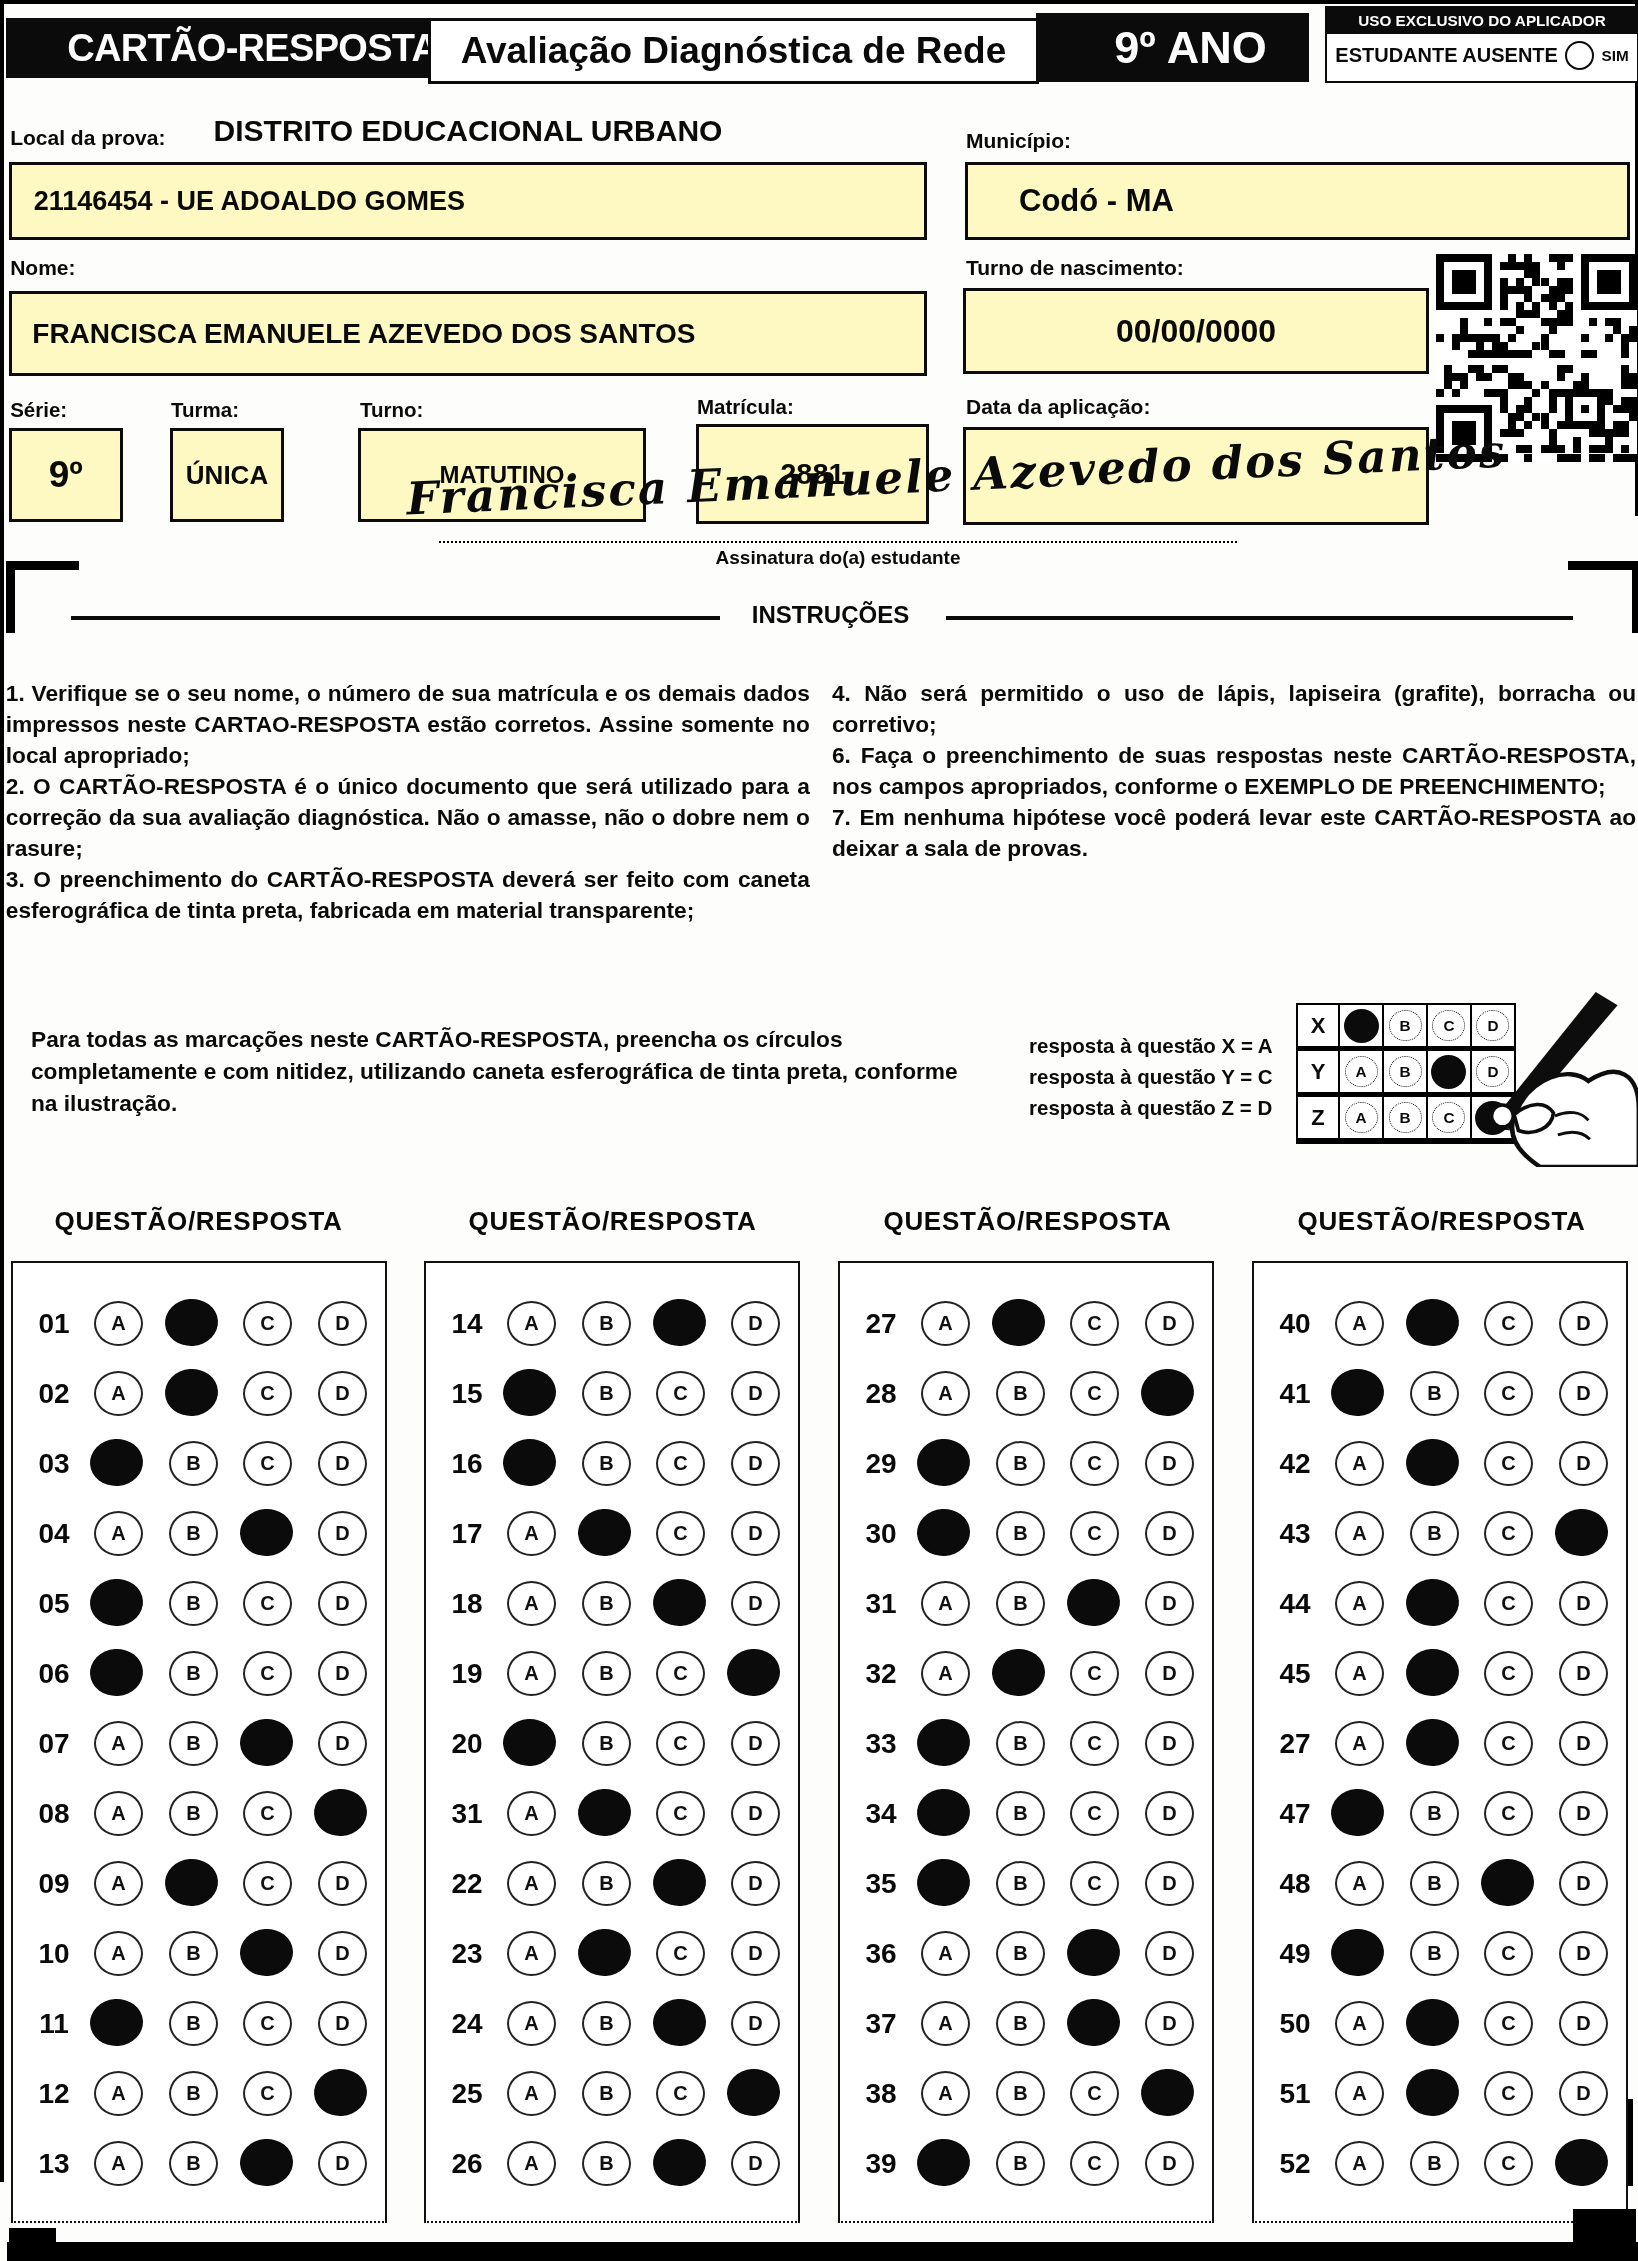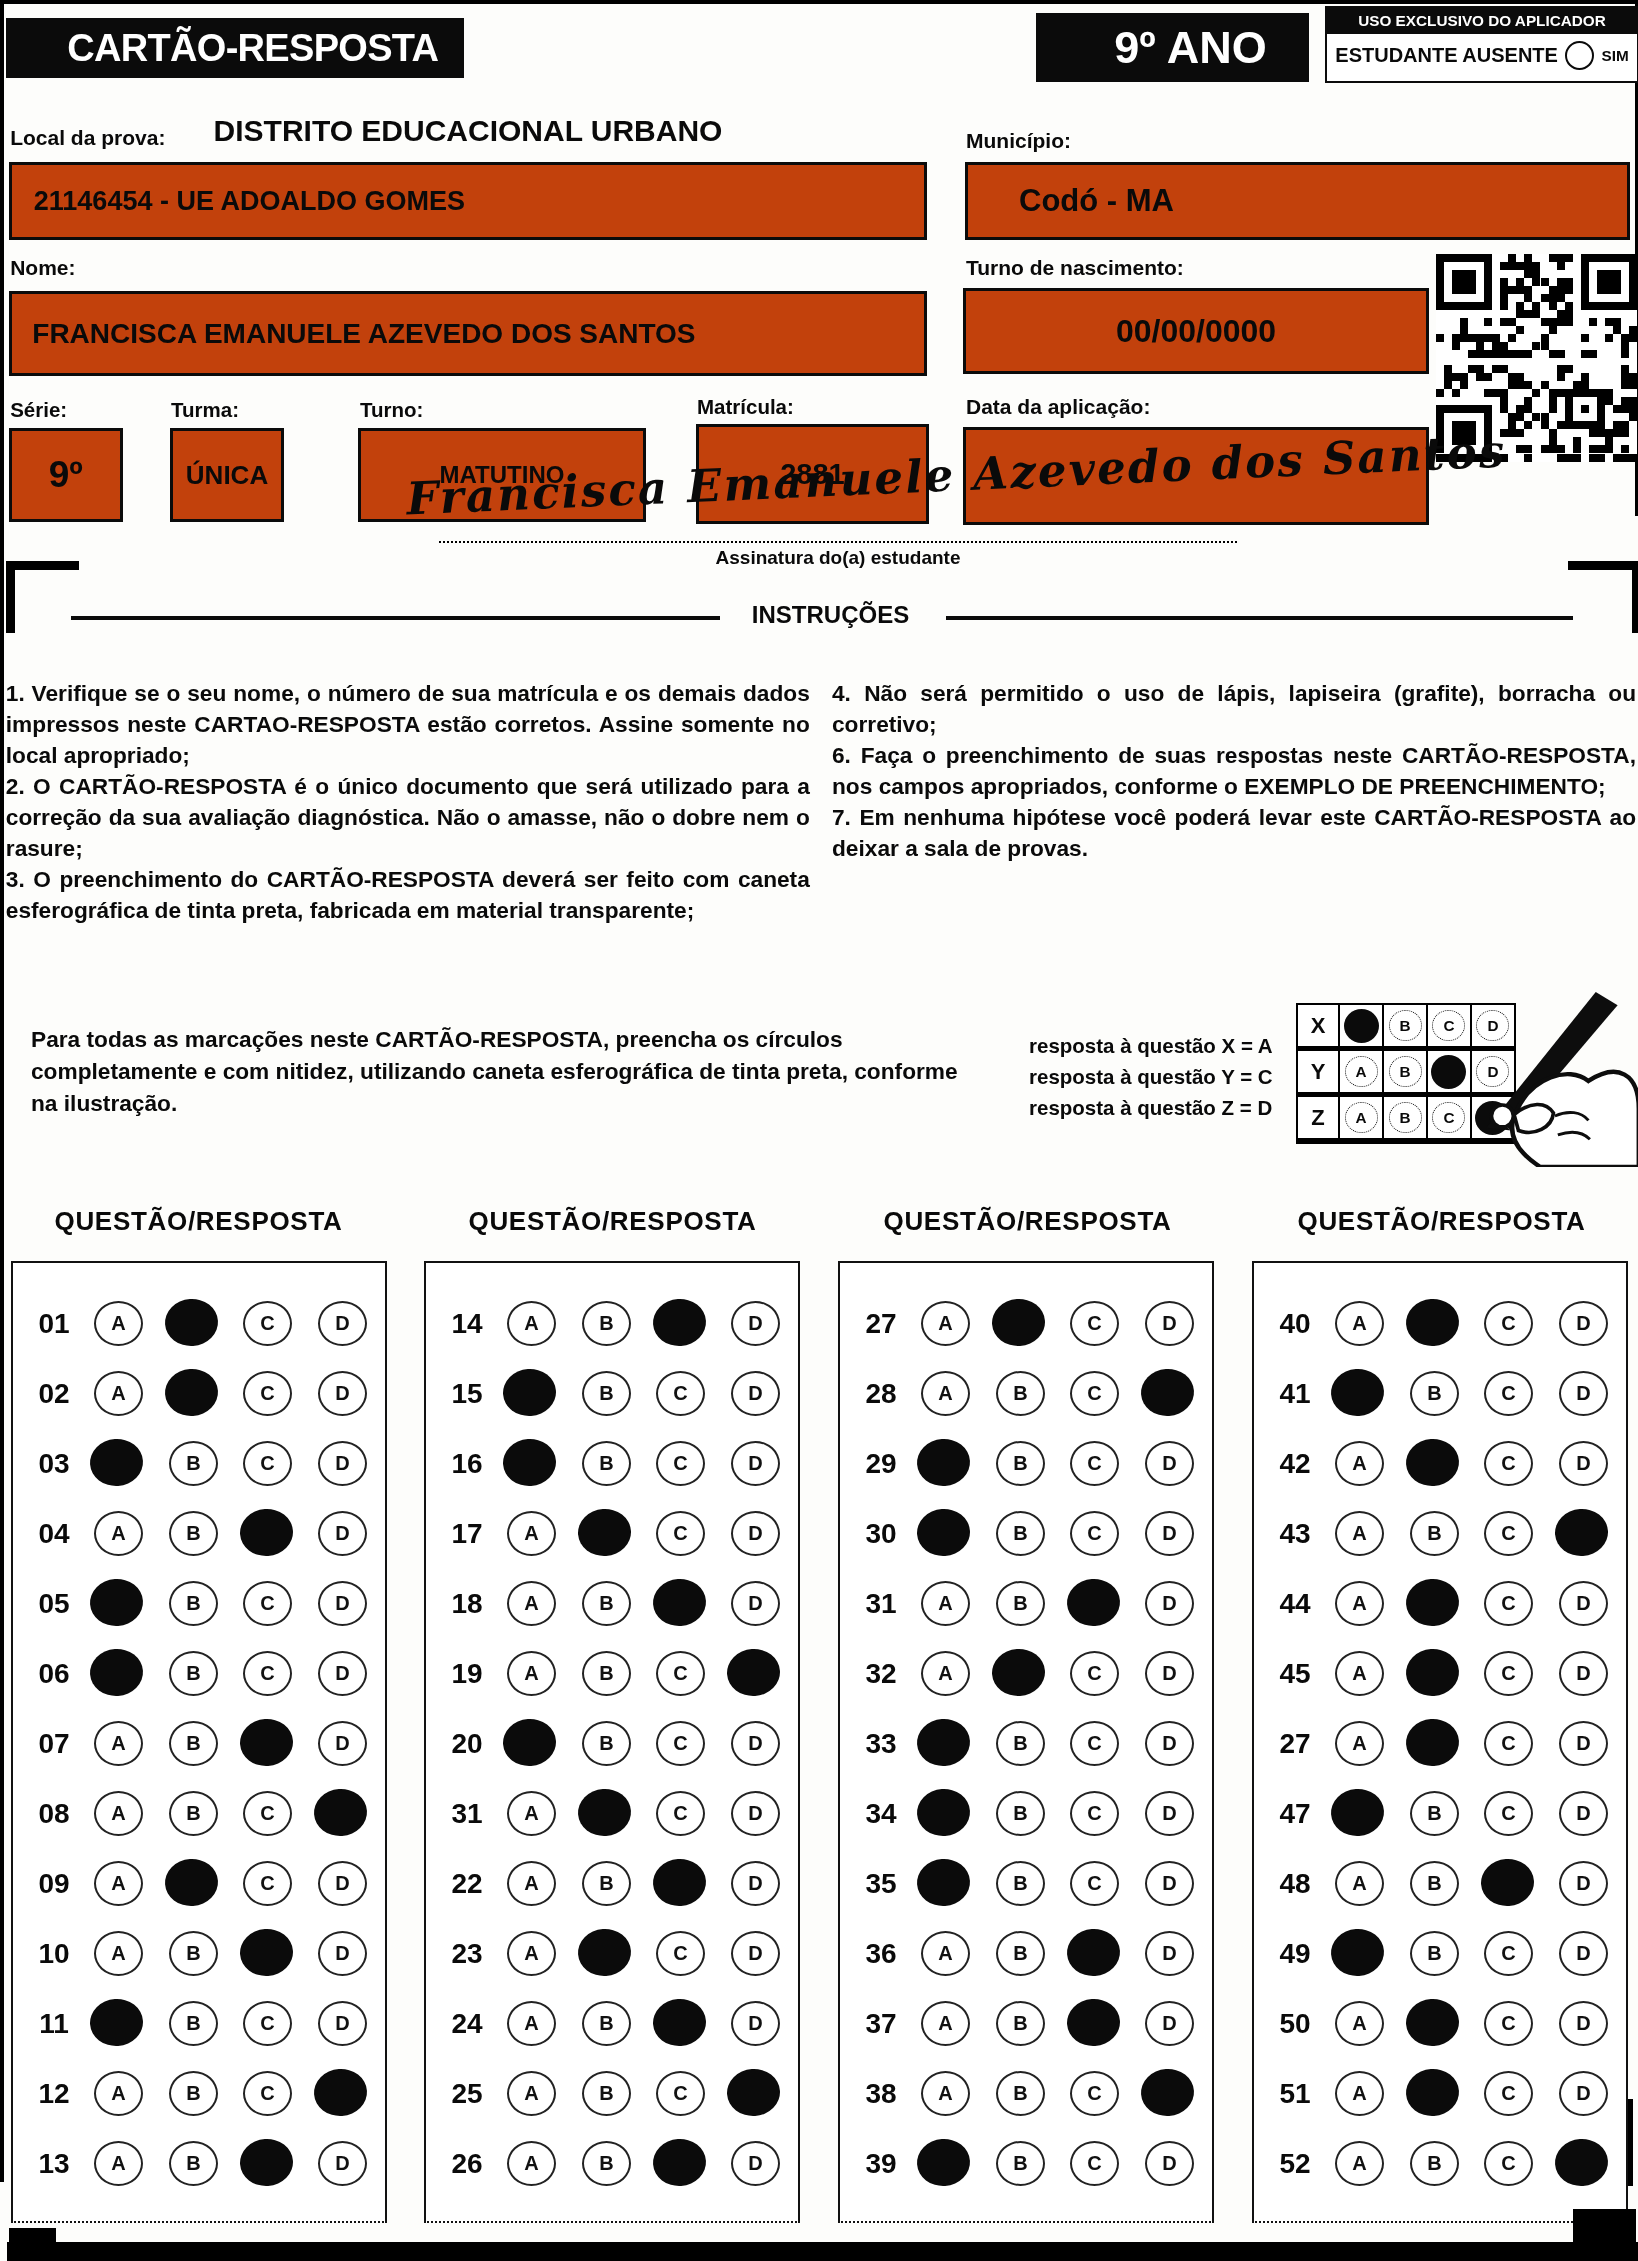--- a/index.html
+++ b/index.html
@@ -14,21 +14,21 @@
   #hdr-exam{left:428px;top:18px;width:605px;height:60px;justify-content:center;font-weight:700;font-size:37px;}
   #hdr-grade{left:1036px;top:13px;width:237px;height:69px;font-weight:700;font-size:45px;}
   #hdr-uso{left:1325px;top:5.8px;width:310px;height:73px;border:2.9px solid #0b0b0b;background:#fff;}
   #uso-title{background:#0b0b0b;color:#fff;height:26px;display:flex;align-items:center;justify-content:center;font-weight:700;font-size:15.3px;}
   #uso-body{height:44px;display:flex;align-items:center;justify-content:center;gap:7.3px;font-weight:700;}
   #uso-body .t1{font-size:20px;} #uso-body .t2{font-size:15.3px;}
   .uso-circle{width:25px;height:25px;border:2.2px solid #0b0b0b;border-radius:50%;background:#fff;display:inline-block;}
   
   .edge{background:#000;}
   
-  .fbox{background:#c2410c;border:3.7px solid #0b0b0b;position:absolute;display:flex;align-items:center;text-align:right;}
+  .fbox{background:#fef9c3;border:3.7px solid #0b0b0b;position:absolute;display:flex;align-items:center;text-align:right;}
   #district{left:110px;top:114px;width:716px;text-align:center;font-weight:700;font-size:30px;}
   #qr{left:1436px;top:254px;width:201px;height:208px;position:absolute;background:#fff;}
   #qr div{position:absolute;background:#000;}
   
   #sig-script{left:406px;top:447px;width:1169px;font-family:"DejaVu Serif",serif;font-style:italic;font-weight:700;font-size:45px;letter-spacing:2.2px;white-space:nowrap;transform:rotate(-2.5deg);}
   #sig-line{left:439px;top:516px;width:798px;height:25px;border-bottom:2.9px dotted #000;}
   #sig-label{left:439px;top:547px;width:798px;text-align:center;font-weight:700;font-size:19px;}
   
   #cm-tl{left:5.8px;top:561px;width:64px;height:63px;border-top:9.5px solid #000;border-left:9.5px solid #000;}
   #cm-tr{left:1568px;top:561px;width:64px;height:63px;border-top:9.5px solid #000;border-right:9.5px solid #000;}
@@ -69,20 +69,23 @@
 <body>
 
 <div id="page">
 
   <div class="abs edge" style="left:0;top:0;width:1639px;height:4.4px;"></div>
   <div class="abs edge" style="left:0;top:4.4px;width:3.7px;height:2178px;"></div>
   <div class="abs edge" style="left:1635px;top:4.4px;width:3.7px;height:512px;"></div>
 
   <div id="hdr-card" class="abs blackbox">
     <span>CARTÃO-RESPOSTA</span>
+  </div>
+  <div id="hdr-exam" class="abs wbox">
+    <span>Avaliação Diagnóstica de Rede</span>
   </div>
   <div id="hdr-grade" class="abs blackbox">
     <span>9º ANO</span>
   </div>
   <div id="hdr-uso" class="abs">
     <div id="uso-title">USO EXCLUSIVO DO APLICADOR</div>
     <div id="uso-body">
       <span class="t1">ESTUDANTE AUSENTE</span>
       <span class="uso-circle"></span>
       <span class="t2">SIM</span>

